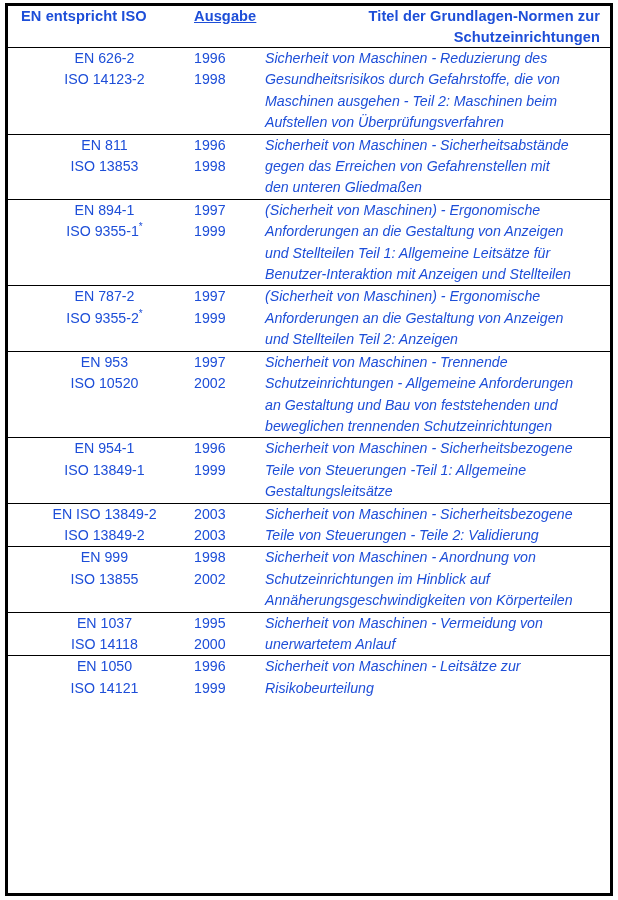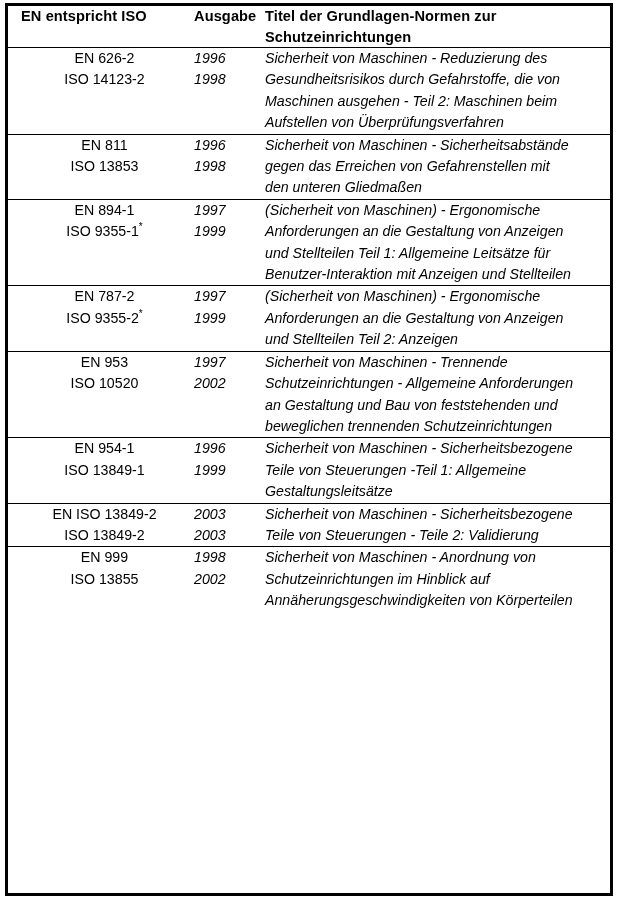--- a/index.html
+++ b/index.html
@@ -43,53 +43,53 @@
 
   .std-table col.col-en    { width: 180px; }
   .std-table col.col-year  { width: 68px;  }
   .std-table col.col-title { width: 354px; }
 
   .std-table th,
   .std-table td {
     vertical-align: top;
     padding: 0;
     text-align: left;
-    color: #000000;
+    color: #1d4ed8;
   }
 
   
   thead th {
     font-size: 14.6px;
     font-weight: bold;
     line-height: 20.5px;
     padding-top: 15px;
     padding-bottom: 15px;
     letter-spacing: 0.1px;
   }
   thead th.th-en    { padding-left: 13px; }
-  thead th.th-year  { padding-left: 6px; }
-  thead th.th-title { padding-left: 9px; padding-right: 10px; }
+  thead th.th-year  { padding-left: 6px; text-decoration: underline; }
+  thead th.th-title { padding-left: 9px; padding-right: 10px; text-align: right; }
 
   
   thead tr { border-bottom: 1.6px solid #000000; }
   tbody tr + tr { border-top: 1.6px solid #000000; }
 
   
   tbody td {
     font-size: 14.2px;
     line-height: 21.4px;
     padding-top: 11px;
     padding-bottom: 11px;
   }
   tbody td.td-en    { padding-left: 13px; white-space: nowrap; text-align: center; }
   tbody td.td-year  { padding-left: 6px;  white-space: nowrap; }
   tbody td.td-title { padding-left: 9px;  padding-right: 16px; font-style: italic; }
 
   .code-line { display: block; }
-  .year-line { display: block; font-style: italic; }
+  .year-line { display: block; }
 
   .title-line { display: block; white-space: nowrap; }
 
   .asterisk {
     vertical-align: super;
     font-size: 10px;
     line-height: 0;
   }
 </style>
 </head>
@@ -229,16 +229,44 @@
             <td class="td-year">
               <span class="year-line">1998</span>
               <span class="year-line">2002</span>
             </td>
             <td class="td-title">
               <span class="title-line">Sicherheit von Maschinen - Anordnung von</span>
               <span class="title-line">Schutzeinrichtungen im Hinblick auf</span>
               <span class="title-line">Annäherungsgeschwindigkeiten von Körperteilen</span>
             </td>
           </tr>
+          <tr>
+            <td class="td-en">
+              <span class="code-line">EN 1037</span>
+              <span class="code-line"><span>ISO 14118</span></span>
+            </td>
+            <td class="td-year">
+              <span class="year-line">1995</span>
+              <span class="year-line">2000</span>
+            </td>
+            <td class="td-title">
+              <span class="title-line">Sicherheit von Maschinen - Vermeidung von</span>
+              <span class="title-line">unerwartetem Anlauf</span>
+            </td>
+          </tr>
+          <tr>
+            <td class="td-en">
+              <span class="code-line">EN 1050</span>
+              <span class="code-line"><span>ISO 14121</span></span>
+            </td>
+            <td class="td-year">
+              <span class="year-line">1996</span>
+              <span class="year-line">1999</span>
+            </td>
+            <td class="td-title">
+              <span class="title-line">Sicherheit von Maschinen - Leitsätze zur</span>
+              <span class="title-line">Risikobeurteilung</span>
+            </td>
+          </tr>
         </tbody>
     </table>
   </div>
 </div>
 
 </body></html>

